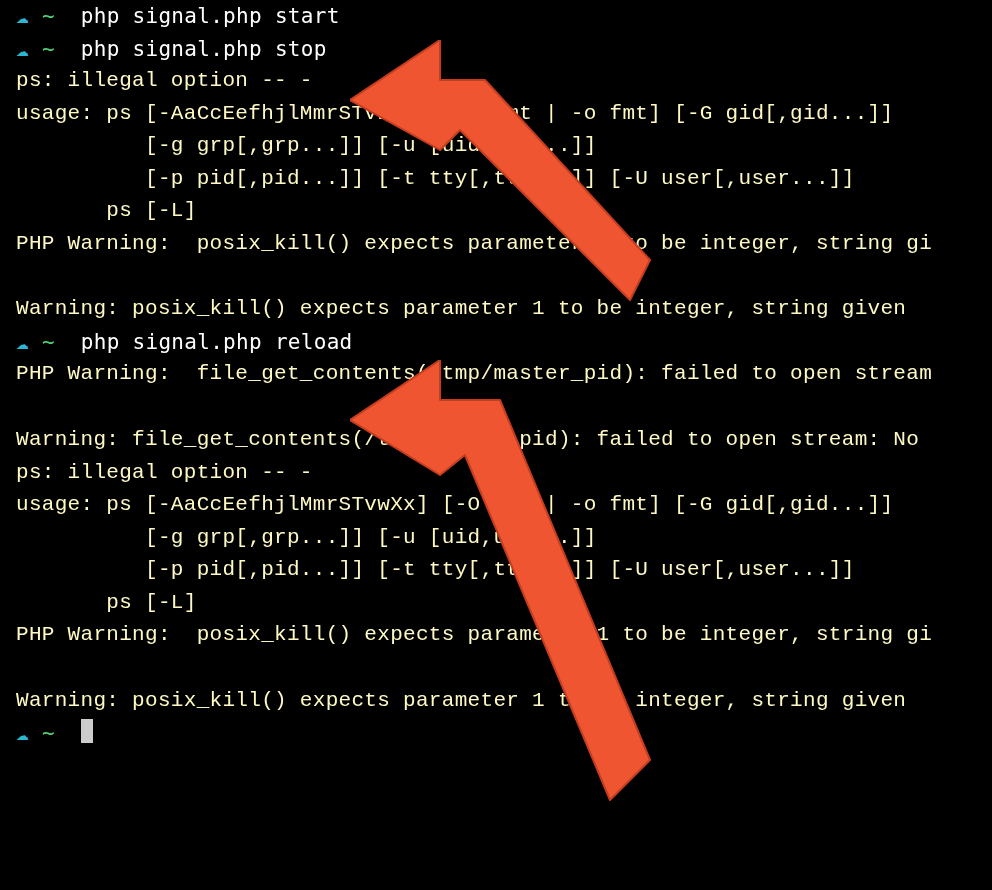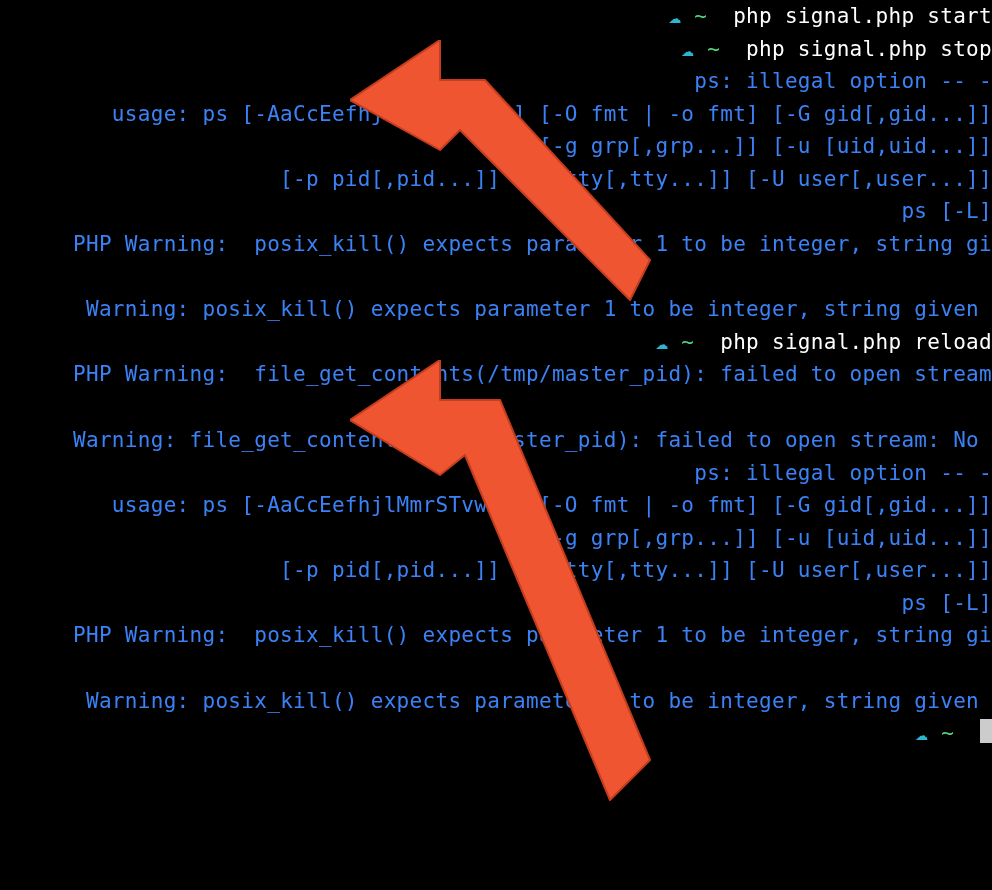--- a/index.html
+++ b/index.html
@@ -11,40 +11,40 @@
       background: #000000;
       width: 992px;
       height: 890px;
       overflow: hidden;
       font-family: 'Menlo', 'Monaco', 'Consolas', monospace;
       font-size: 21px;
       line-height: 1.55;
       position: relative;
     }
     .terminal {
-      padding: 0 0 0 24px;
+      padding: 0 0 0 16px;
       color: #ffffff;
       white-space: pre;
-      text-align: right;
     }
     .line {
       display: block;
       letter-spacing: 0.3px;
     }
     .cloud {
       color: #2bb6d4;
     }
     .tilde {
       color: #4fd97e;
     }
     .cmd {
       color: #ffffff;
     }
     .out {
-      color: #3b82f6;
+      color: #fef9c3;
+      font-family: Liberation Mono, monospace;
     }
     .blank {
       height: 33px;
     }
     .cursor {
       display: inline-block;
       width: 12px;
       height: 24px;
       background: #cccccc;
       vertical-align: text-bottom;

